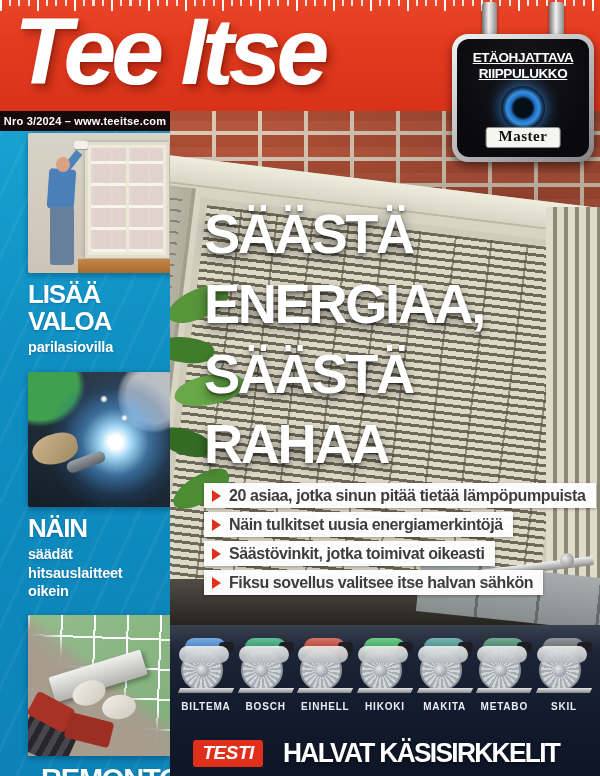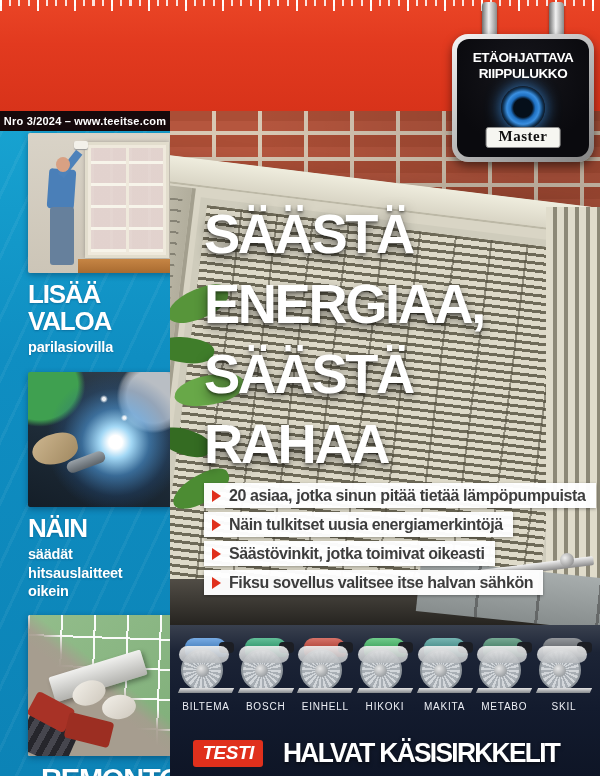--- a/index.html
+++ b/index.html
@@ -138,21 +138,21 @@
 
   
   .lock{position:absolute;right:6px;top:2px;width:142px;height:160px;}
   .shackle{position:absolute;top:0;width:15px;height:50px;border-radius:4px;
     background:linear-gradient(90deg,#6f6f6f,#f2f2f2 45%,#8a8a8a);box-shadow:0 2px 3px rgba(0,0,0,.4);}
   .shackle.left{left:30px;} .shackle.right{right:30px;}
   .lock-body{position:absolute;left:0;right:0;top:32px;bottom:0;border-radius:16px;padding:5px;
     background:linear-gradient(145deg,#f4f4f4,#838383);box-shadow:0 4px 10px rgba(0,0,0,.5);}
   .lock-face{width:100%;height:100%;background:radial-gradient(circle at 50% 30%,#16161c,#0a0a0e 70%);
     border-radius:12px;text-align:center;position:relative;}
-  .lock-line{color:#fff;font-weight:800;font-size:13.5px;letter-spacing:-.4px;line-height:1.15;}
+  .lock-line{color:#fff;font-weight:800;font-size:13.5px;letter-spacing:-.4px;line-height:1.15;text-decoration:underline;}
   .lock-line.first{padding-top:11px;}
   .lock-ring{width:44px;height:44px;margin:5px auto 0;border-radius:50%;
     background:radial-gradient(circle,#050f1a 0 30%,#1e6fc0 40%,var(--lock-ring-blue,#3a8fe0) 52%,#10375c 64%,rgba(16,55,92,0) 72%);
     box-shadow:0 0 16px rgba(60,150,240,.85);}
   .lock-brand{position:absolute;left:50%;transform:translateX(-50%);bottom:9px;background:#f6f6f1;
     color:#101010;font-family:"Liberation Serif",serif;font-weight:700;font-size:15px;
     padding:0 12px 2px;border-radius:3px;border:1px solid #8d8d8d;letter-spacing:.5px;}
 
   
   .test-strip{position:absolute;left:170px;top:625px;width:430px;height:151px;
@@ -166,35 +166,36 @@
   .blade{position:absolute;left:3px;top:12px;width:42px;height:42px;border-radius:50%;
     border:2px solid #8f969c;
     background:repeating-conic-gradient(#d2d6da 0 9deg,#a8aeb4 9deg 18deg);}
   .blade::after{content:"";position:absolute;left:50%;top:50%;width:13px;height:13px;margin:-6.5px;
     border-radius:50%;background:radial-gradient(circle at 38% 35%,#e8e8e8,#7d8388);}
   .guard{position:absolute;left:1px;top:9px;width:50px;height:17px;border-radius:9px;
     background:linear-gradient(#efefef,#b4b8bc);opacity:.92;}
   .shoe{position:absolute;bottom:0;left:1px;width:54px;height:5px;transform:skewX(-24deg);
     background:linear-gradient(#e4e4e4,#84888c);}
   .saw-label{display:block;text-align:center;margin-top:8px;color:#eceef4;font-size:10px;
-    font-weight:400;letter-spacing:.8px;}
+    font-weight:700;letter-spacing:.8px;}
   .bottom-bar{position:absolute;left:0;right:0;bottom:7px;display:flex;justify-content:center;
     align-items:center;gap:20px;}
   .badge{background:var(--badge-red,#e0301c);color:#fff;font-weight:800;font-style:italic;
     font-size:19px;letter-spacing:-.5px;padding:2px 9px 3px;border-radius:3px;}
   .strip-title{color:#fff;font-weight:800;font-size:28px;letter-spacing:-1.8px;
     transform:scaleX(.94);transform-origin:left center;text-shadow:0 2px 4px rgba(0,0,0,.5);}
 </style>
 </head>
 <body>
 
 <div class="page">
 
   <header class="masthead">
     <div class="ruler"></div>
+    <div class="logo">Tee Itse</div>
   </header>
 
   <div class="issue-strip">Nro 3/2024 – www.teeitse.com</div>
 
   <aside class="sidebar">
     <div class="sb-story">
       <div class="sb-photo p1">
         <div class="doors">
             <div class="door"></div>
             <div class="door"></div>

